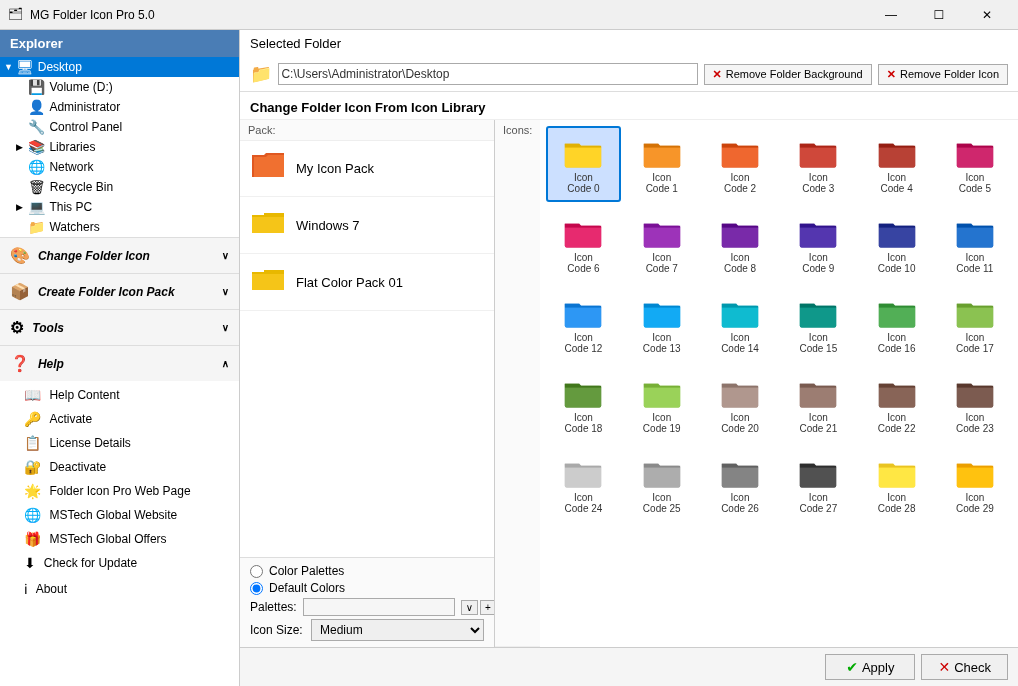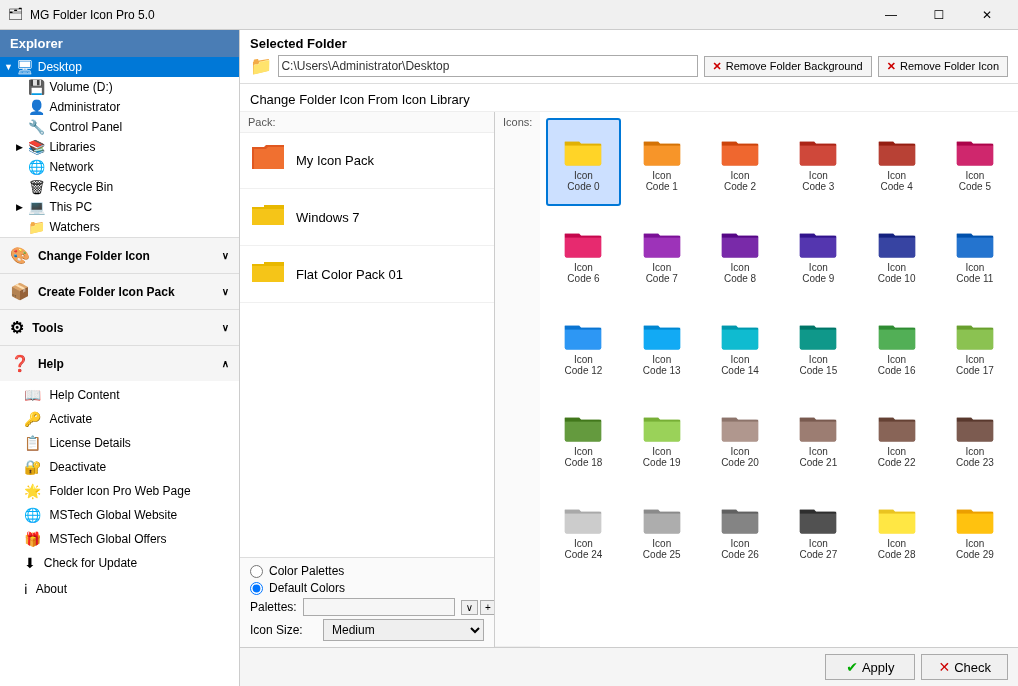--- a/index.html
+++ b/index.html
@@ -66,21 +66,21 @@
     .sidebar-section-header {
       display: flex;
       align-items: center;
       padding: 8px 10px;
       cursor: pointer;
       font-weight: bold;
       font-size: 12px;
       background: #f5f5f5;
     }
     .sidebar-section-icon { margin-right: 8px; font-size: 16px; }
-    .sidebar-section-label { flex: 1; }
+    .sidebar-section-label { flex: 1; font-style: italic; }
     .sidebar-section-arrow { font-size: 10px; }
     .sidebar-section-items { padding: 2px 0; }
     .sidebar-item {
       display: flex;
       align-items: center;
       padding: 4px 10px 4px 24px;
       cursor: pointer;
       font-size: 12px;
     }
     .sidebar-item .s-icon { margin-right: 8px; font-size: 14px; }
@@ -94,23 +94,23 @@
       overflow: hidden;
     }
 
     
     .selected-folder-bar {
       background: white;
       border-bottom: 1px solid #ddd;
       padding: 6px 10px;
     }
     .selected-folder-title {
-      font-weight: bold;
+      font-weight: normal;
       font-size: 13px;
-      margin-bottom: 4px;
+      margin-bottom: 12px;
     }
     .folder-path-row {
       display: flex;
       align-items: center;
       gap: 6px;
     }
     .folder-path-box {
       flex: 1;
       border: 1px solid #aaa;
       padding: 3px 2px;
@@ -126,21 +126,21 @@
       background: #f5f5f5;
       padding: 3px 8px;
       cursor: pointer;
       font-size: 11px;
     }
     .action-btn .x-icon { color: #cc0000; font-weight: bold; }
 
     
     .change-icon-section {
       padding: 8px 10px 4px;
-      font-weight: normal;
+      font-weight: bold;
       font-size: 13px;
       border-bottom: 1px solid #eee;
     }
 
     
     .pack-icons-area {
       display: flex;
       flex: 1;
       overflow: hidden;
     }
@@ -185,21 +185,21 @@
     .palette-row { display: flex; align-items: center; gap: 6px; margin-bottom: 3px; font-size: 12px; }
     .palette-label { width: 55px; }
     .palette-input {
       flex: 1;
       border: 1px solid #aaa;
       padding: 2px 4px;
       font-size: 11px;
     }
     .palette-btns { display: flex; gap: 2px; }
     .palette-btn { border: 1px solid #aaa; background: #f0f0f0; padding: 1px 4px; cursor: pointer; font-size: 10px; }
-    .size-row { display: flex; align-items: center; gap: 18px; font-size: 12px; }
+    .size-row { display: flex; align-items: center; gap: 6px; font-size: 12px; }
     .size-label { width: 55px; }
     .size-select {
       flex: 1;
       border: 1px solid #aaa;
       padding: 2px 4px;
       font-size: 12px;
     }
 
     
     .icons-area {
@@ -222,21 +222,21 @@
     }
     .icons-grid {
       display: grid;
       grid-template-columns: repeat(6, 1fr);
       gap: 4px;
     }
     .icon-cell {
       display: flex;
       flex-direction: column;
       align-items: center;
-      padding: 12px 4px;
+      padding: 6px 4px;
       cursor: pointer;
       border: 2px solid transparent;
       border-radius: 3px;
     }
     .icon-cell.selected { border-color: #0078d7; background: #cce0ff; }
     .icon-cell .folder-svg { width: 40px; height: 36px; }
     .icon-cell .icon-label { font-size: 10px; text-align: center; margin-top: 2px; color: #333; }
 
     
     .bottom-bar {

